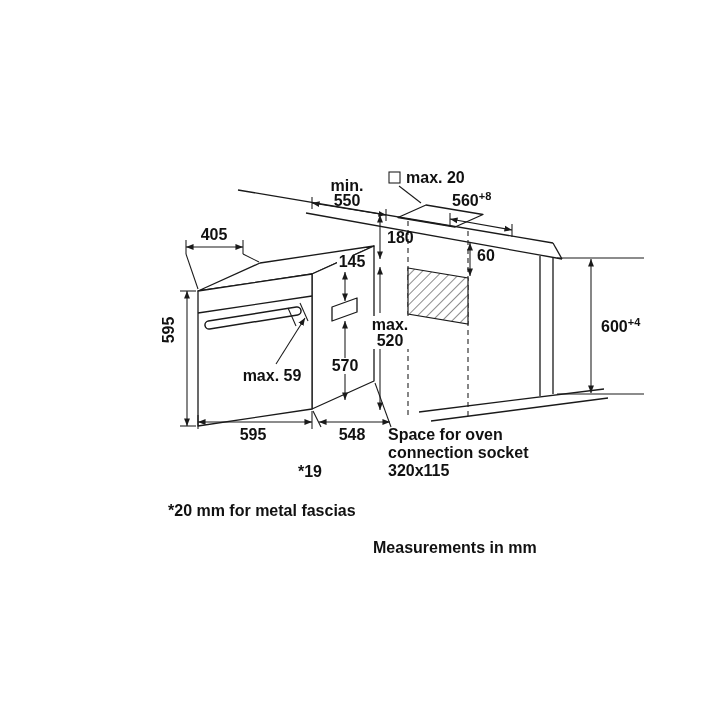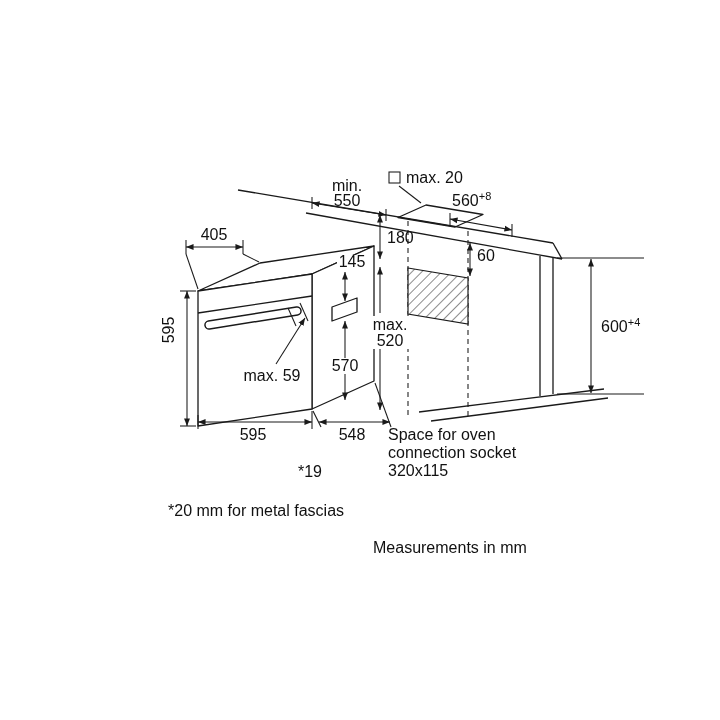--- a/index.html
+++ b/index.html
@@ -1,16 +1,16 @@
 <!DOCTYPE html>
 <html><head>
 <meta charset="utf-8">
 <style>
   html,body{margin:0;padding:0;background:#fff;}
-  #stage{width:720px;height:720px;background:#fff;position:relative;overflow:hidden;}
+  #stage{width:720px;height:720px;background:#fff;position:relative;overflow:hidden;font-weight:bold;}
   svg{display:block;}
   .ln{stroke:#1a1a1a;stroke-width:1.3;fill:none;stroke-linejoin:round;}
   .dim{stroke:#1a1a1a;stroke-width:1.05;fill:none;}
   .dash{stroke-dasharray:5 4;}
   .face{fill:#ffffff;stroke:#1a1a1a;stroke-width:1.3;stroke-linejoin:round;}
   .bg{fill:#ffffff;stroke:none;}
   .txt{font-family:"Liberation Sans",sans-serif;font-size:16px;fill:#111;}
   .sup{font-size:11px;}
 </style>
 </head>

